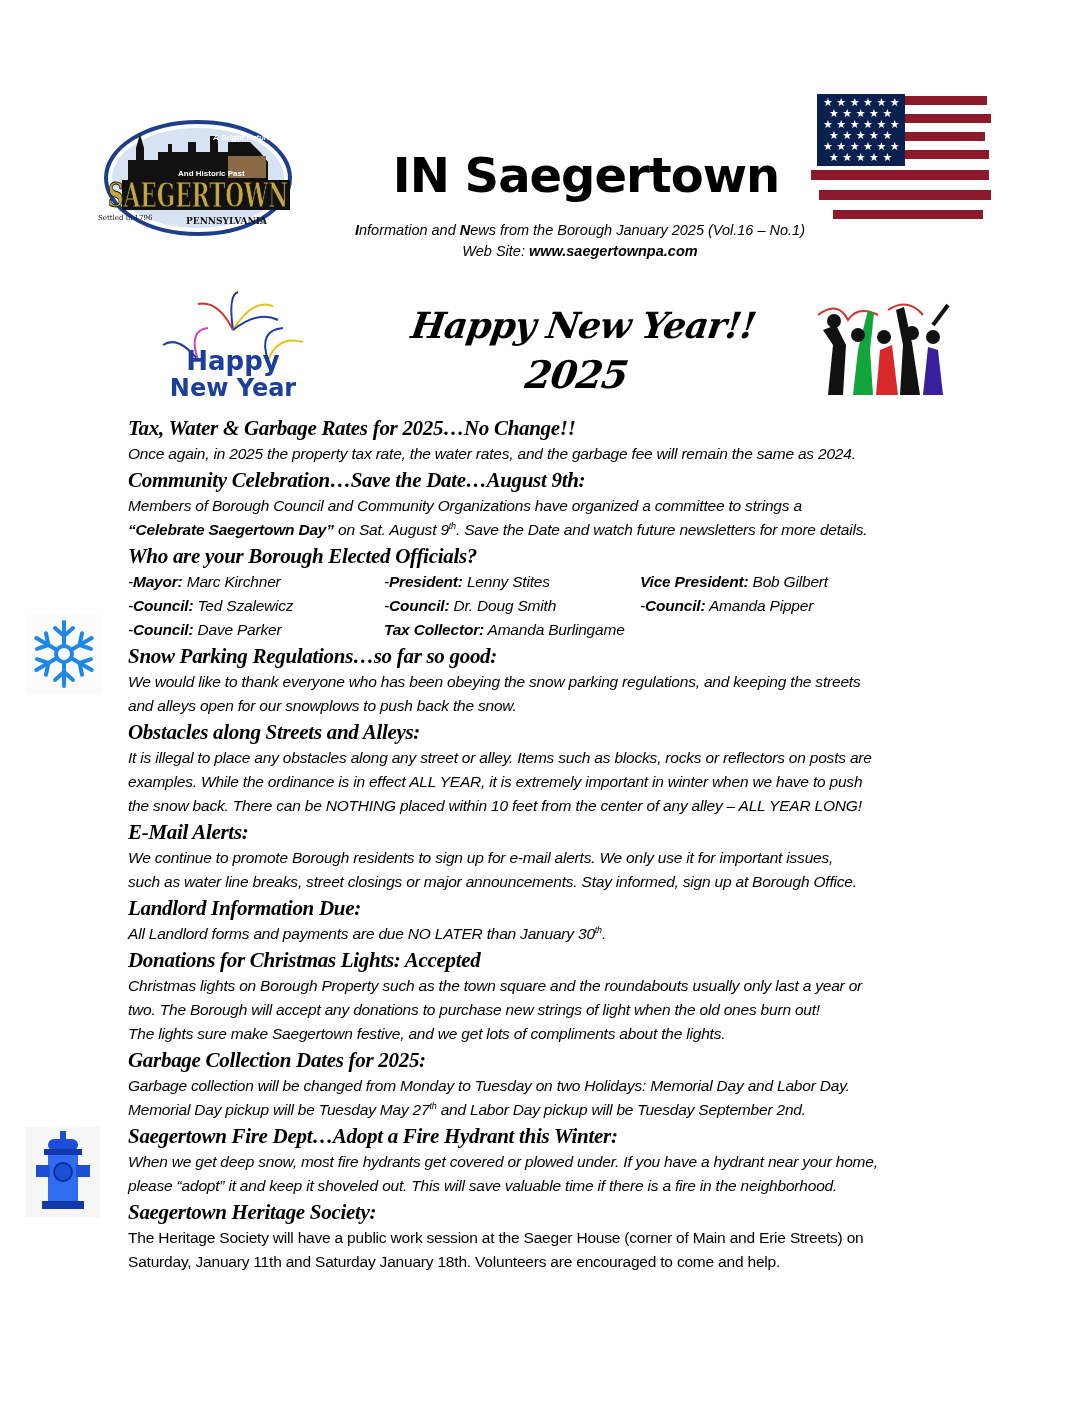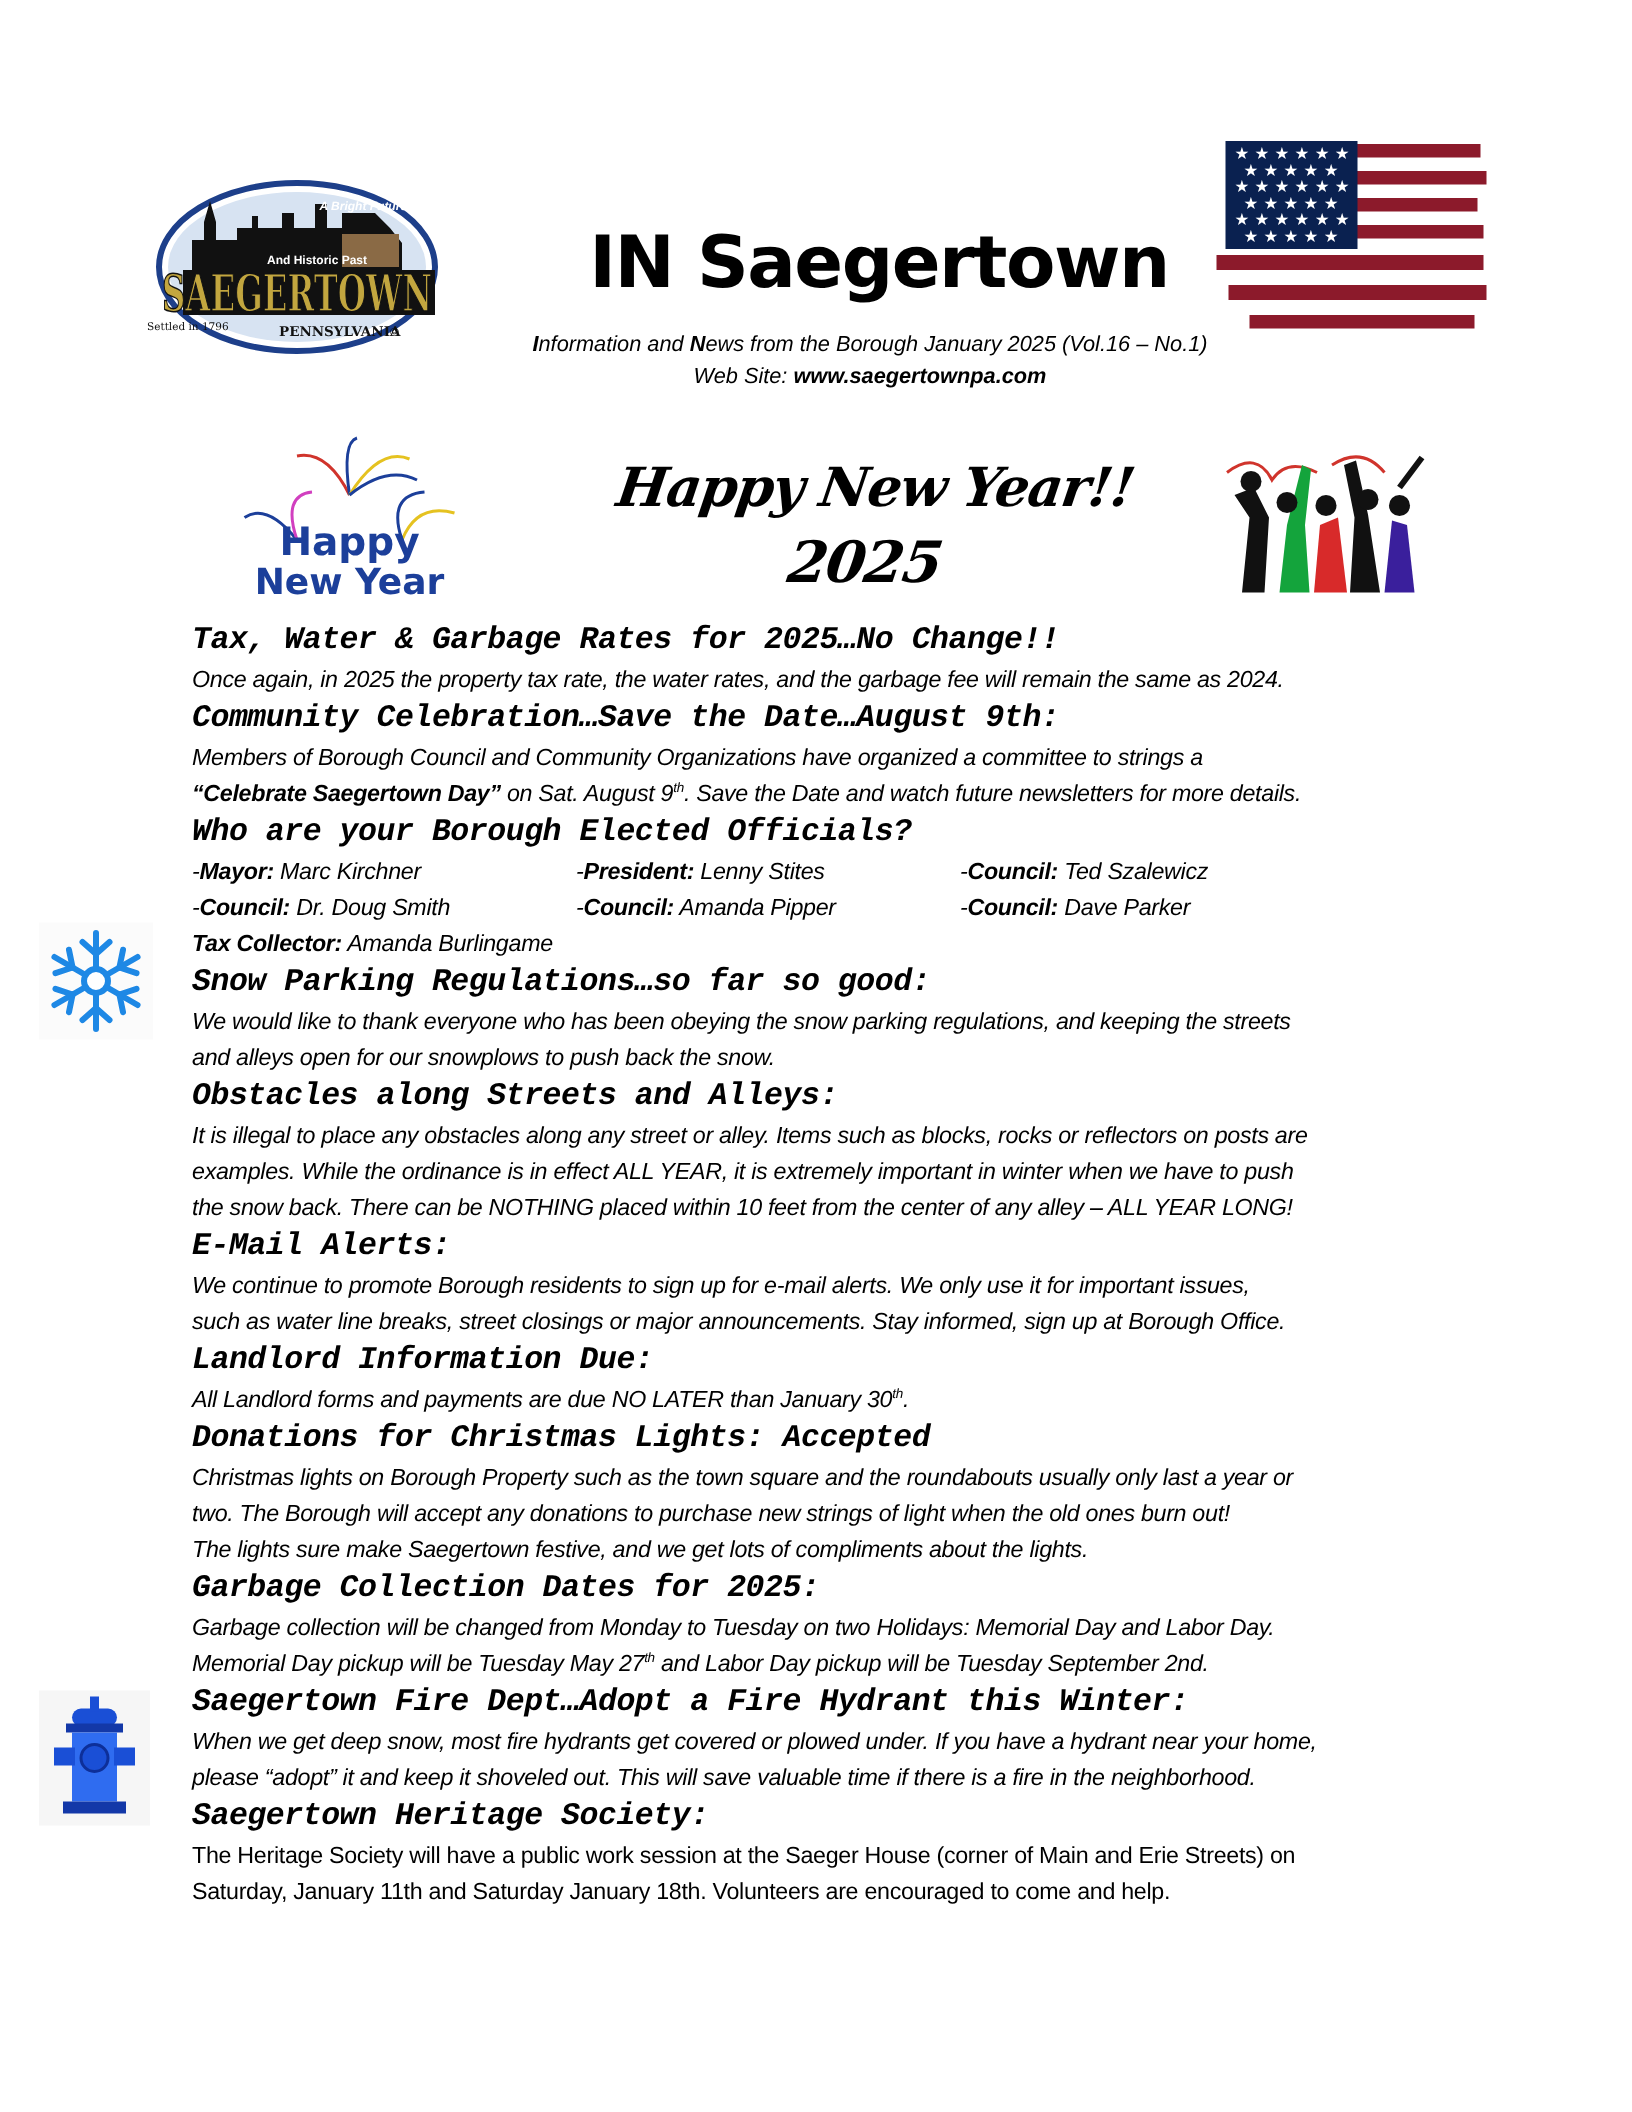--- a/index.html
+++ b/index.html
@@ -31,21 +31,21 @@
     font-size: 36px; letter-spacing: -1px; line-height: 50px; transform: skewX(-8deg);
   }
   .script .yr { display: block; font-size: 38px; }
 
   .snowflake { left: 26px; top: 615px; width: 76px; height: 78px; background:#fbfbfb; }
   .hydrant { left: 26px; top: 1127px; width: 74px; height: 90px; background:#f6f6f6; }
 
   
   .content { left: 128px; top: 414px; width: 900px; }
   .h {
-    font-family: Liberation Mono, monospace;
+    font-family: Liberation Serif, serif;
     font-weight: bold; font-style: italic; font-size: 21px; line-height: 28px;
     letter-spacing: -0.3px; margin: 0;
   }
   .p {
     font-style: italic; font-size: 15.5px; line-height: 24px; margin: 0;
     letter-spacing: -0.2px; white-space: pre-line;
   }
   .p.up { font-style: normal; }
   .p b { font-weight: bold; }
   sup { font-size: 9px; line-height: 0; }
@@ -185,20 +185,21 @@
   <section>
     <h2 class="h">Community Celebration…Save the Date…August 9th:</h2>
     <p class="p"><span>Members of Borough Council and Community Organizations have organized a committee to strings a</span><br><b>“Celebrate Saegertown Day”</b><span> on Sat. August 9</span><sup>th</sup><span>. Save the Date and watch future newsletters for more details.</span></p>
   </section>
 
   <section>
     <h2 class="h">Who are your Borough Elected Officials?</h2>
     <div class="officials">
       <div><span>-</span><b>Mayor:</b><span> Marc Kirchner</span></div>
       <div><span>-</span><b>President:</b><span> Lenny Stites</span></div>
+      <div><span></span><b>Vice President:</b><span> Bob Gilbert</span></div>
       <div><span>-</span><b>Council:</b><span> Ted Szalewicz</span></div>
       <div><span>-</span><b>Council:</b><span> Dr. Doug Smith</span></div>
       <div><span>-</span><b>Council:</b><span> Amanda Pipper</span></div>
       <div><span>-</span><b>Council:</b><span> Dave Parker</span></div>
       <div><span></span><b>Tax Collector:</b><span> Amanda Burlingame</span></div>
     </div>
   </section>
 
   <section>
     <h2 class="h">Snow Parking Regulations…so far so good:</h2>

